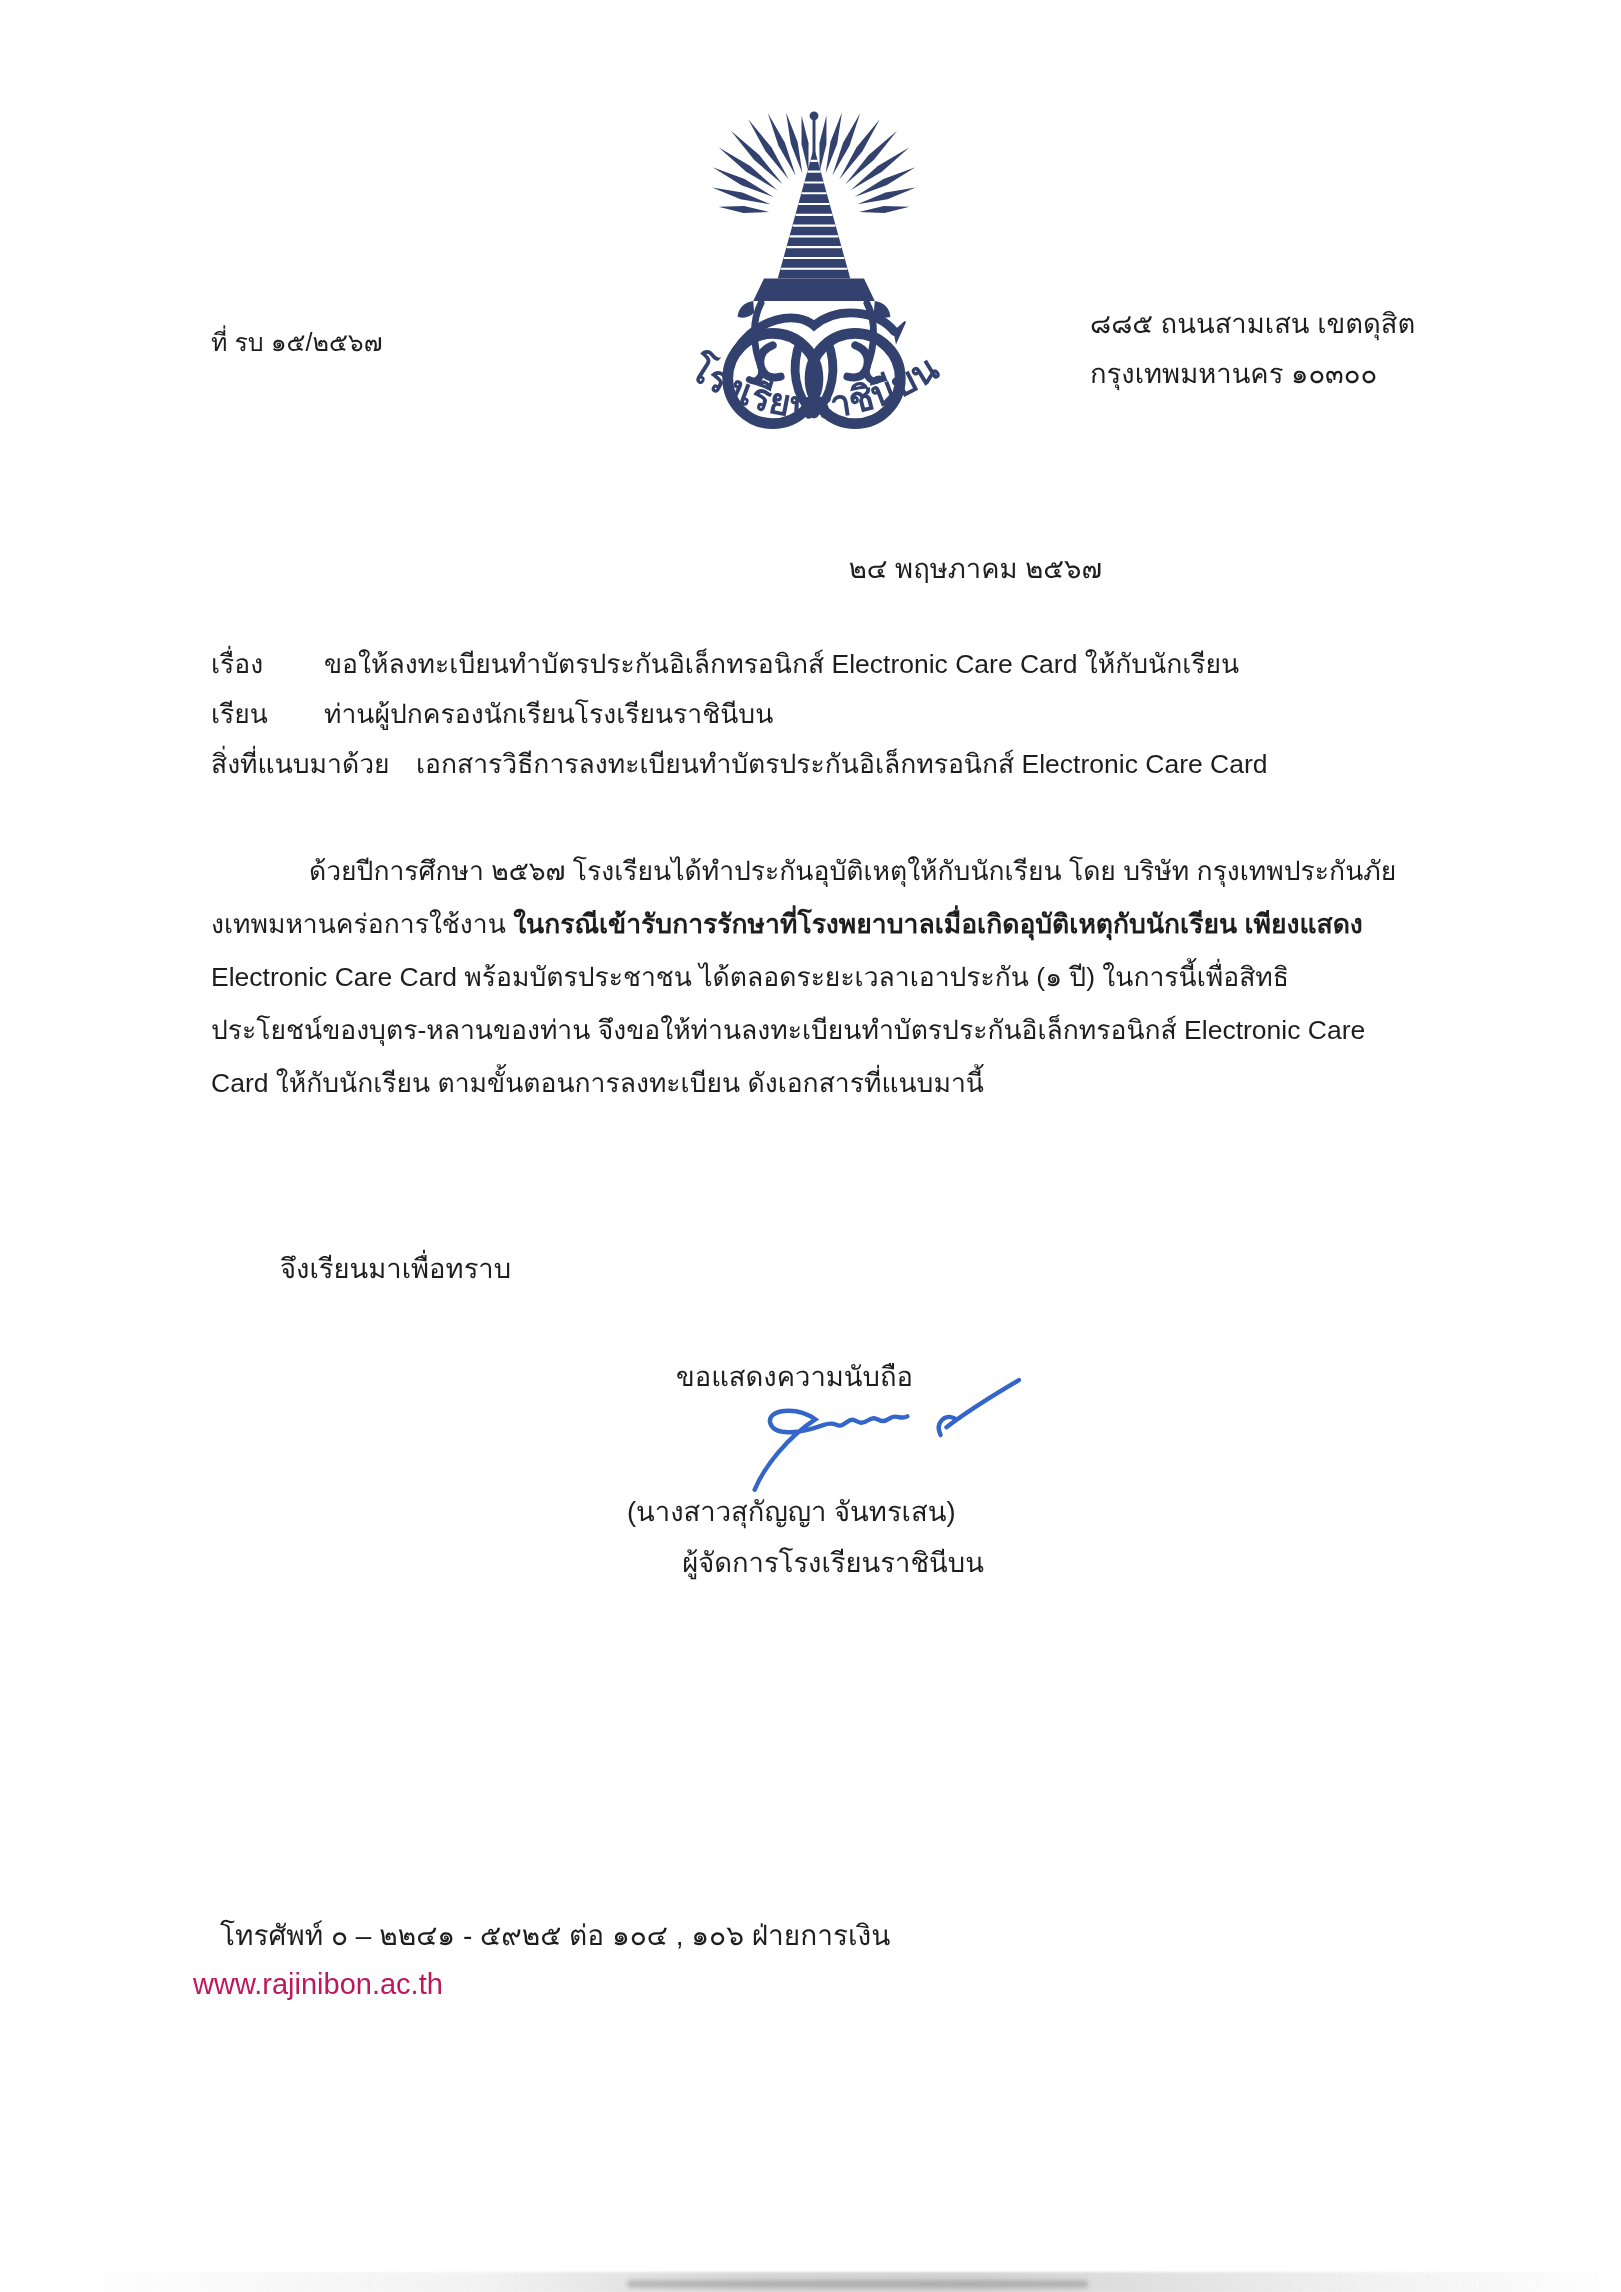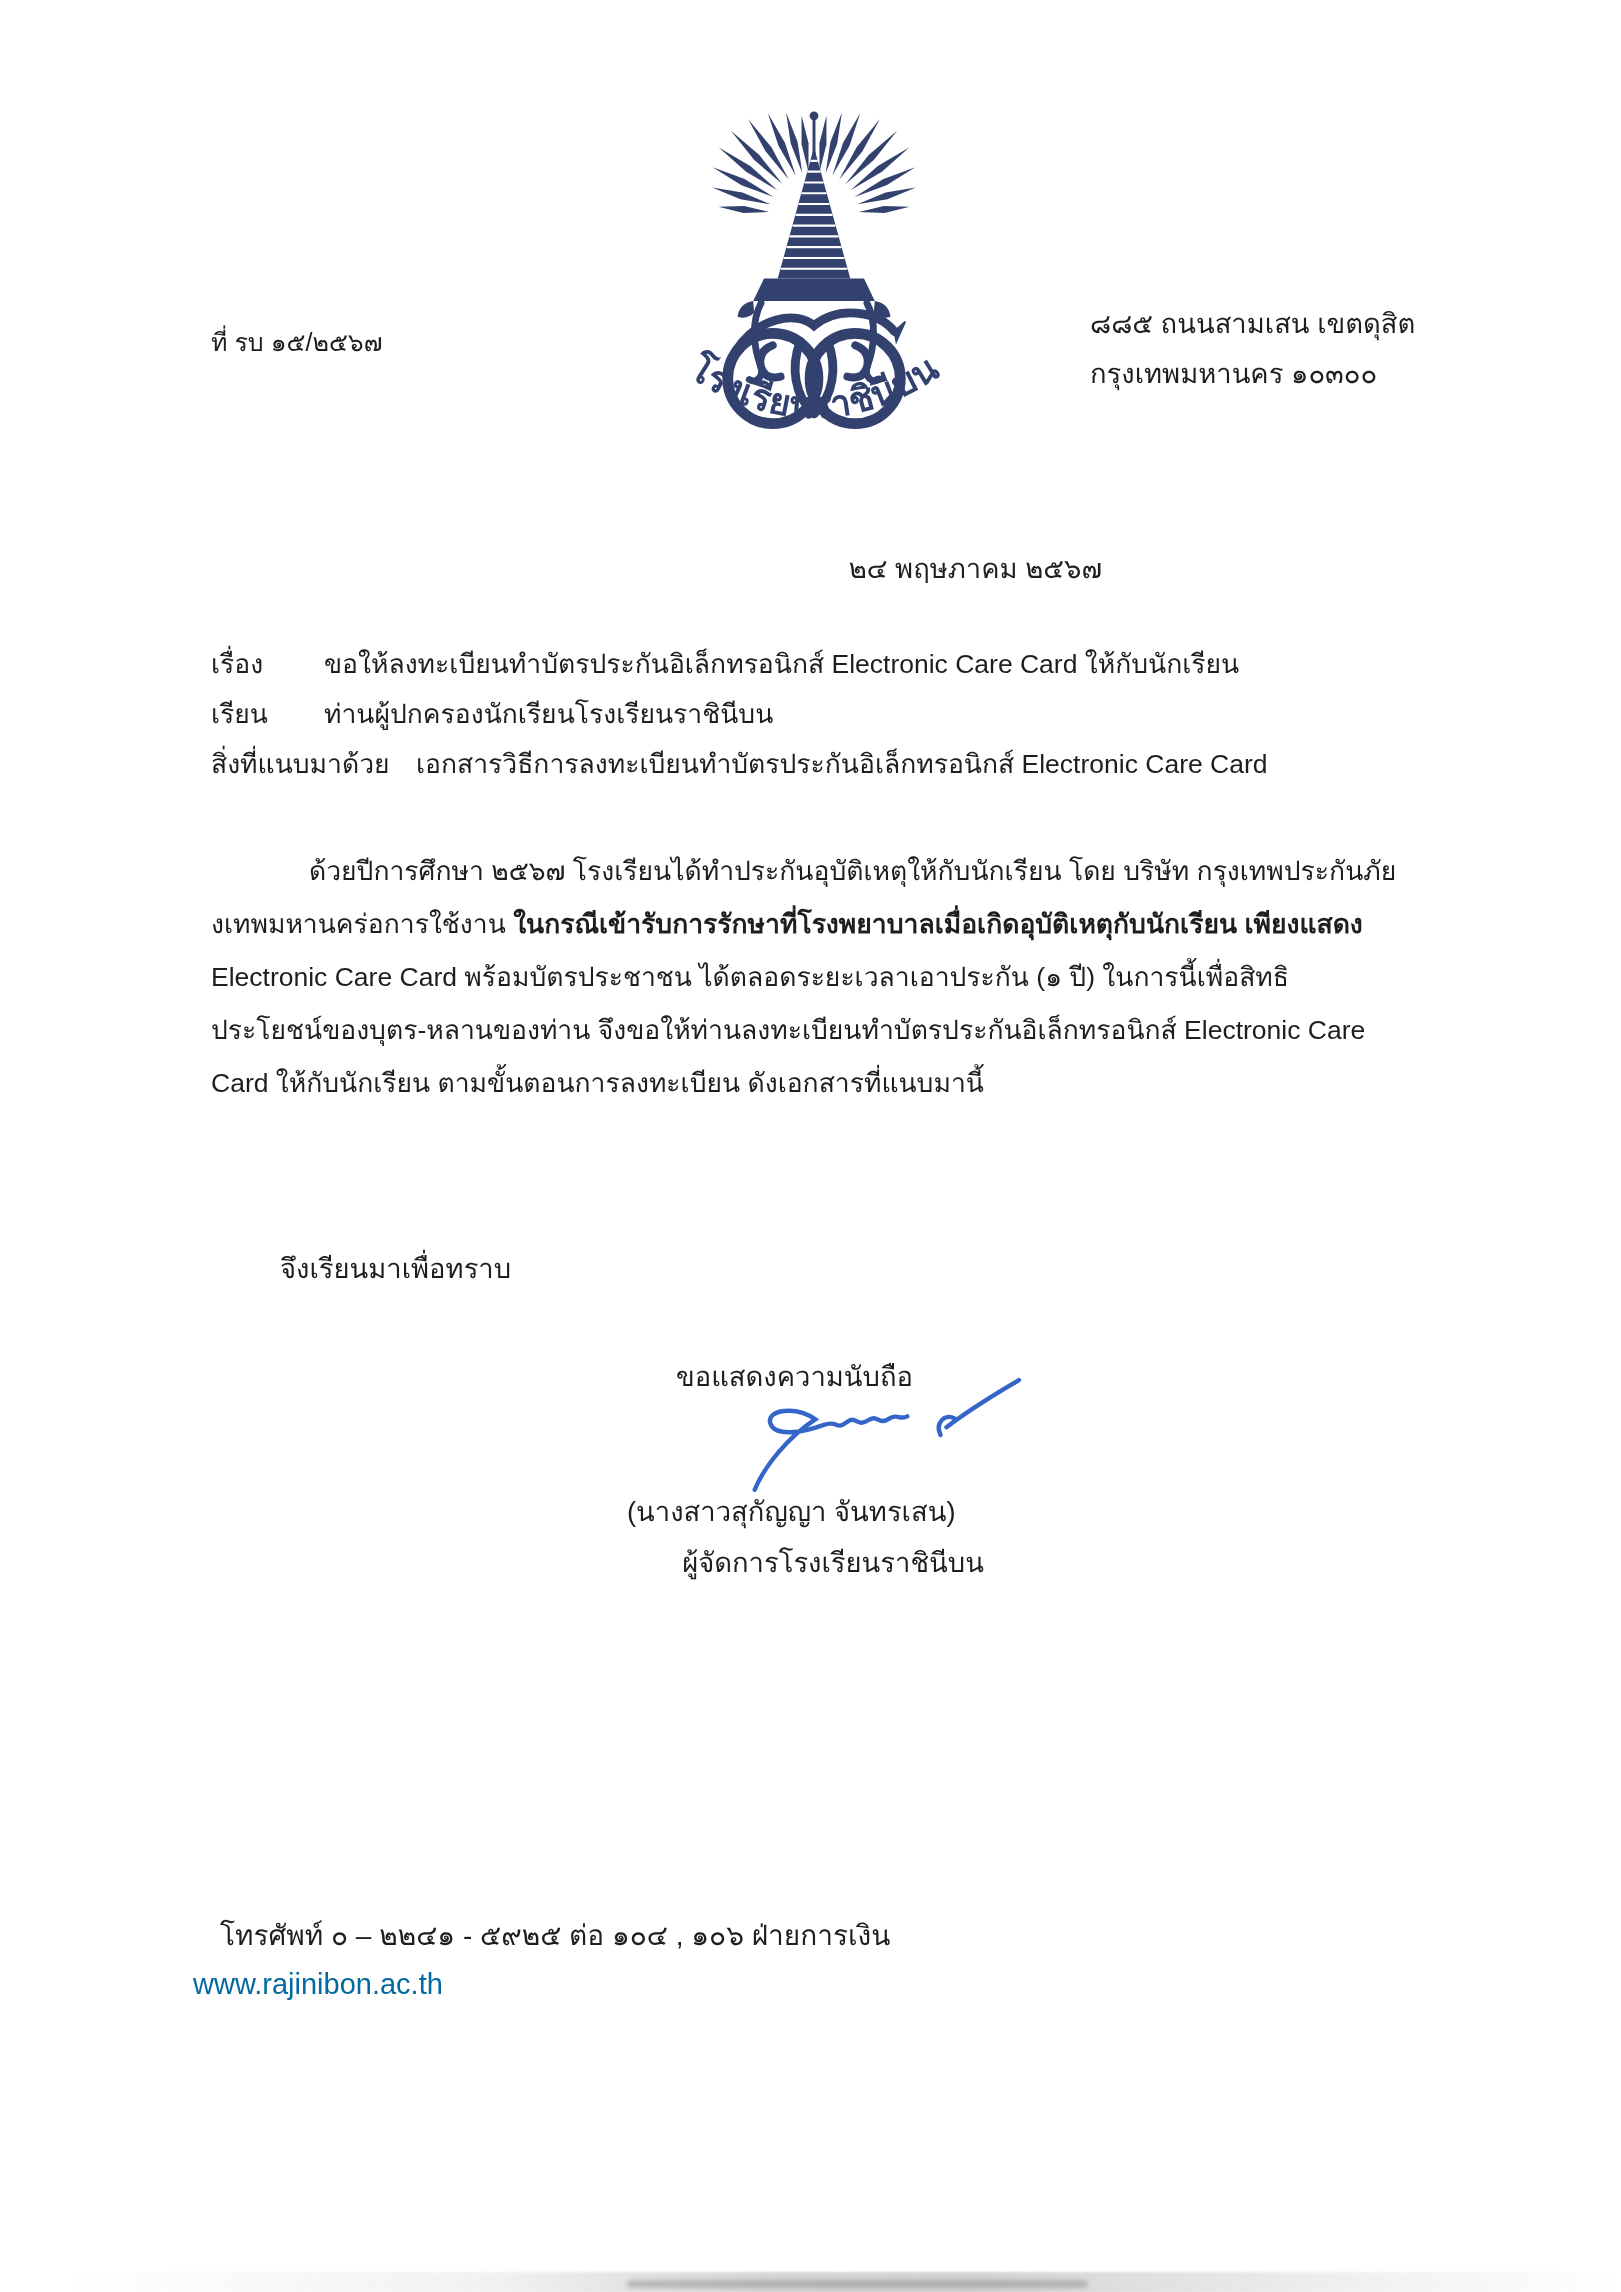--- a/index.html
+++ b/index.html
@@ -22,21 +22,21 @@
   .hdr-label-3{width:205px;flex:0 0 auto;}
   .body-block{left:211px;top:845px;width:1255px;font-size:26.5px;line-height:53px;}
   .body-line{white-space:nowrap;}
   .indent{padding-left:98px;}
   .bold-seg{font-weight:bold;}
   .regards{left:280px;top:1247px;font-size:27.4px;text-align:center;}
   .salutation{left:676px;top:1355px;width:306px;text-align:left;font-size:27.4px;}
   .signer-name{left:627px;top:1490px;width:404px;text-align:left;font-size:27.4px;}
   .signer-title{left:627px;top:1541px;width:412px;text-align:center;font-size:27.4px;}
   .footer-phone{left:196px;top:1913px;font-size:28px;margin-left:24px;}
-  .footer-web{left:193px;top:1968px;font-size:29px;color:#0369a1;}
+  .footer-web{left:193px;top:1968px;font-size:29px;color:#be185d;}
   .logo-box{left:663px;top:55px;width:302px;height:402px;}
   .sig-box{left:737px;top:1372px;width:323px;height:123px;}
   .scan-edge{
     left:0;top:2272px;width:1621px;height:20.6px;
     background:linear-gradient(to right,
       rgba(130,130,130,0) 4%,
       rgba(130,130,130,0.10) 30%,
       rgba(110,110,110,0.28) 47%,
       rgba(110,110,110,0.30) 60%,
       rgba(130,130,130,0.10) 85%,

